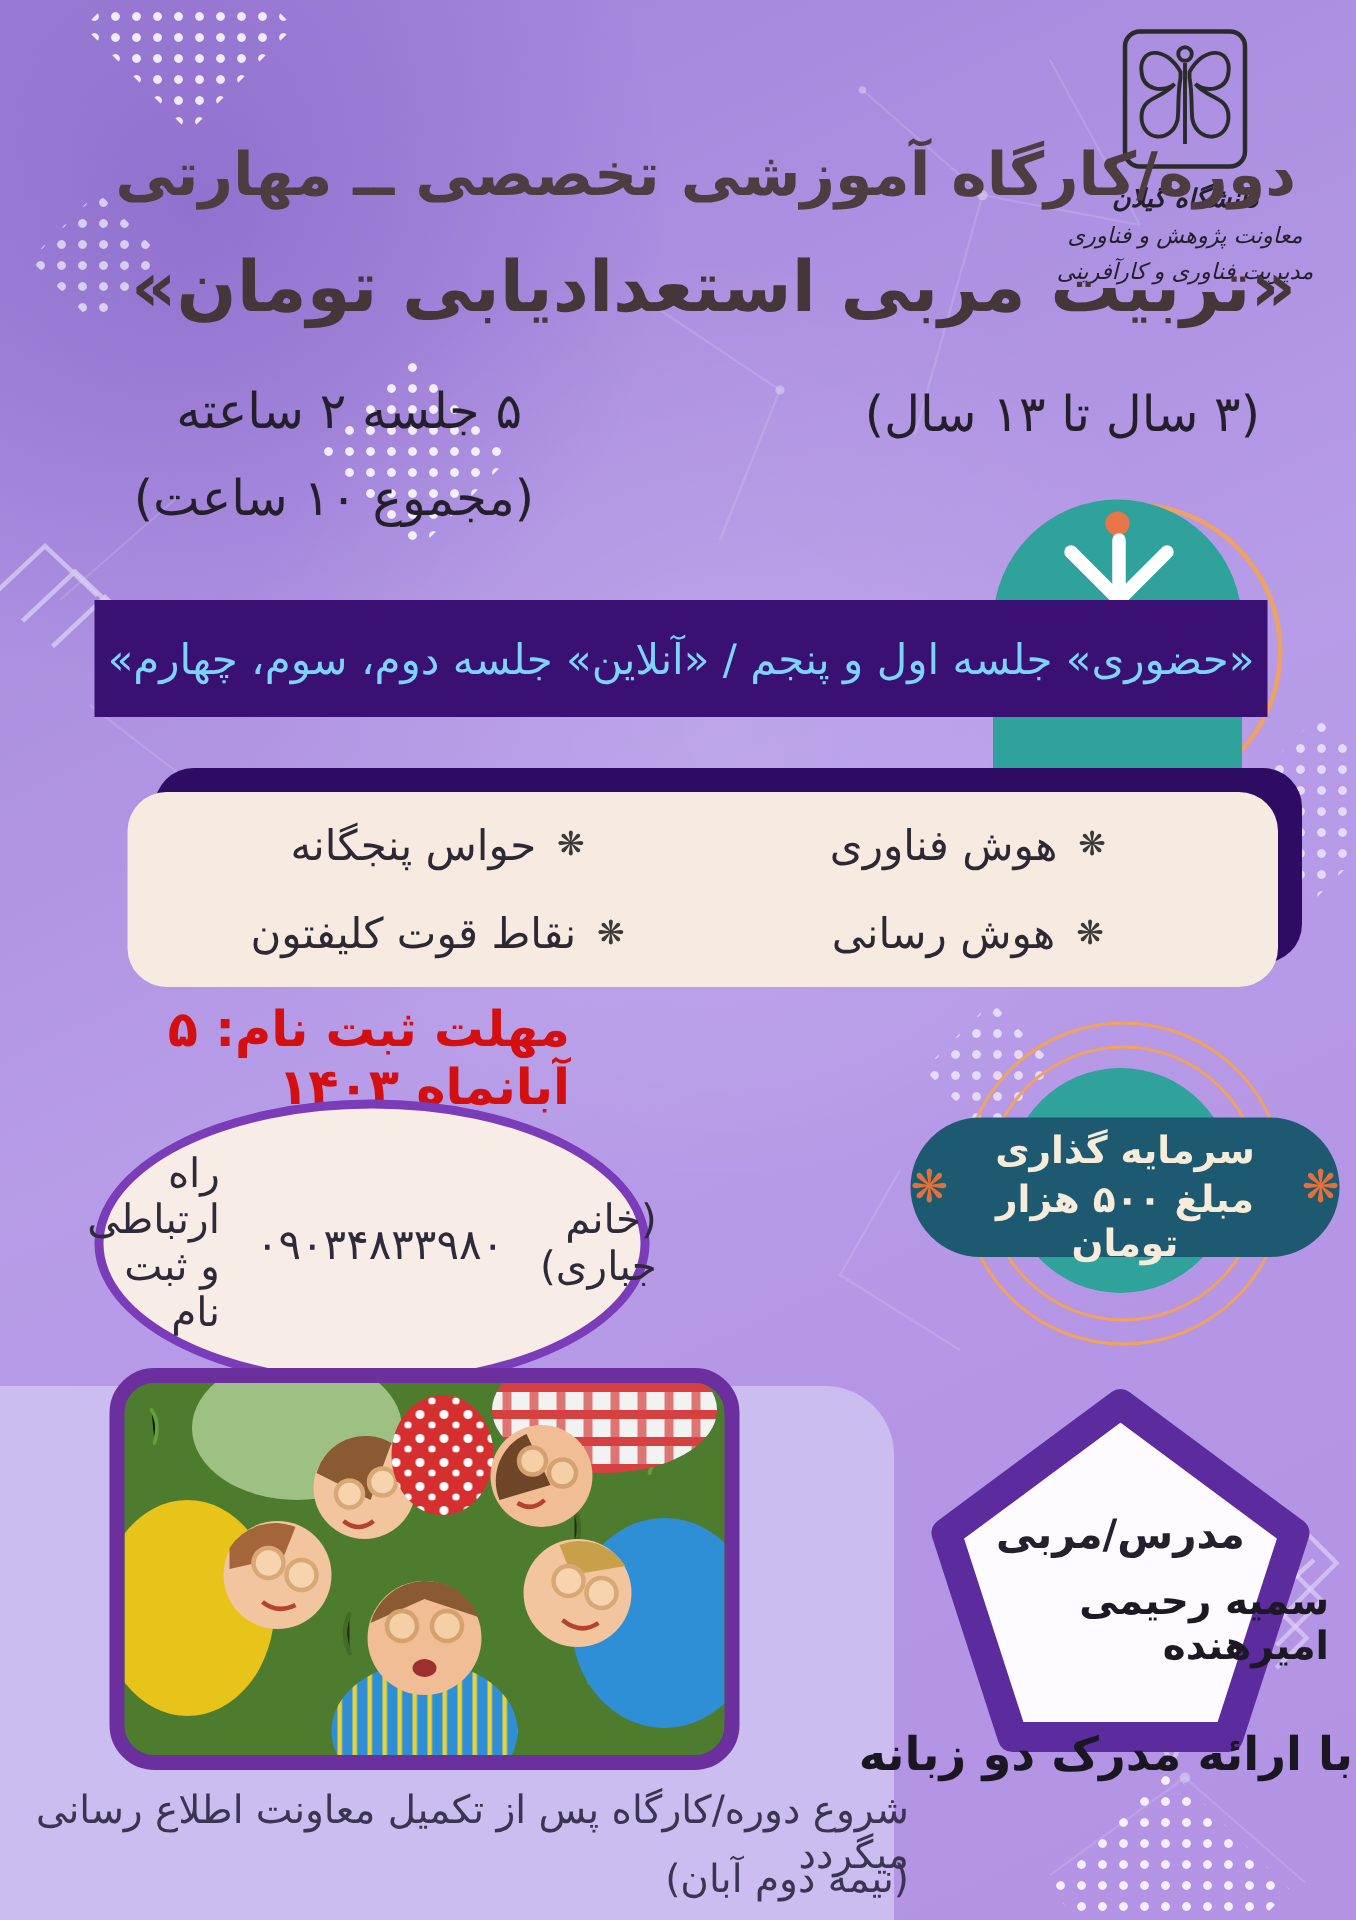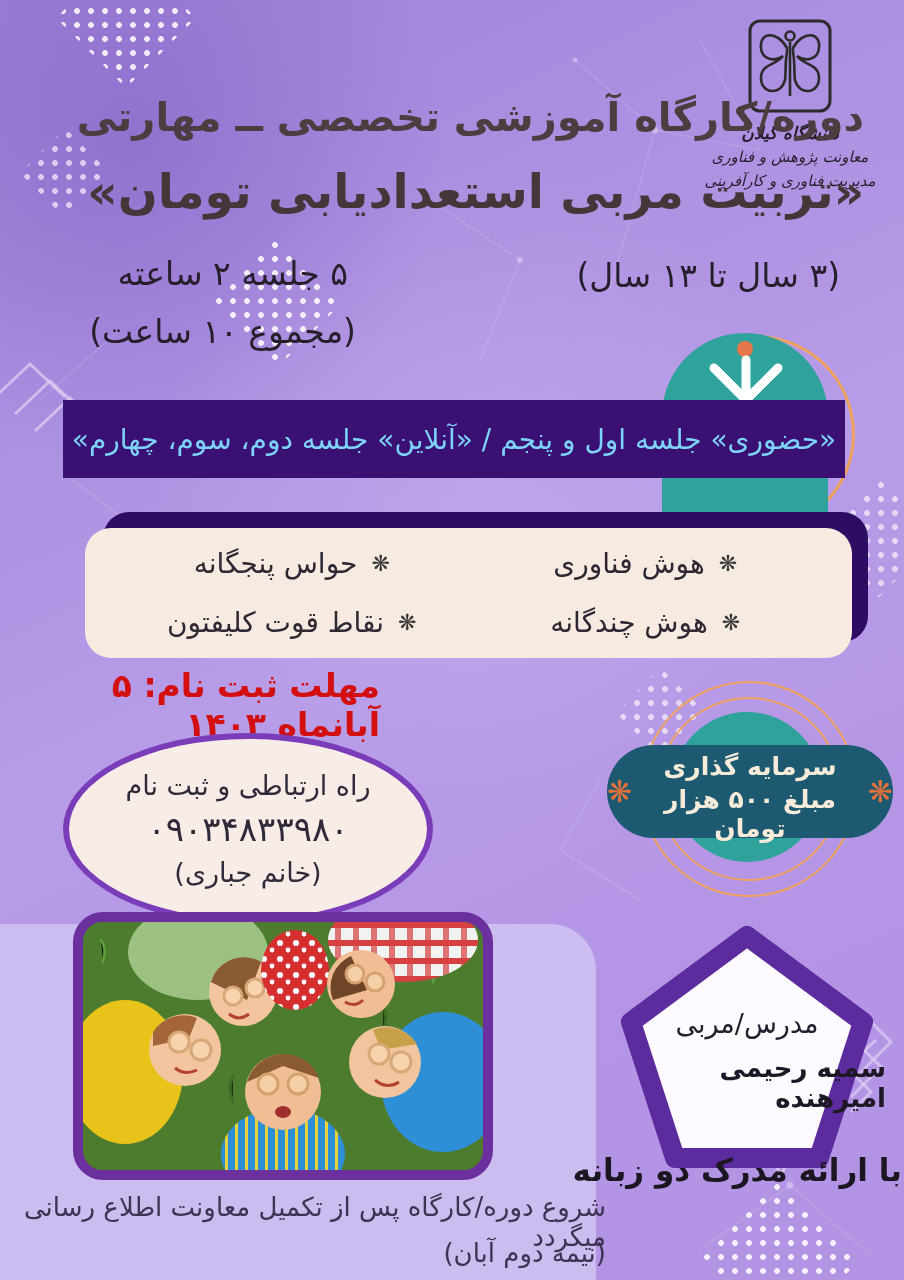--- a/index.html
+++ b/index.html
@@ -26,44 +26,44 @@
   .sess2{left:16px;top:312px;width:340px;font-size:33px;color:#241f2b;}
   .banner{left:63px;top:400px;width:782px;height:78px;background:#3a1173;display:flex;align-items:center;justify-content:center;
     font-size:28px;color:#7dd3fc;}
   .shadowbox{left:103px;top:512px;width:765px;height:130px;background:#2e0c64;border-radius:26px;}
   .creambox{left:85px;top:528px;width:767px;height:130px;background:#f7eae1;border-radius:26px;
     display:grid;grid-template-columns:1fr 1fr;direction:rtl;align-items:center;padding:6px 30px;box-sizing:border-box;}
   .topic{display:flex;align-items:center;gap:14px;font-size:28px;color:#2d2833;direction:rtl;justify-content:center;}
   .topic .bullet{font-size:22px;color:#3a3a3a;}
   .deadline{left:70px;top:666px;width:310px;font-size:33px;font-weight:bold;color:#d30f0f;}
   .oval{left:63px;top:733px;width:358px;height:180px;background:#f8ece7;border:6px solid #7a3cb8;border-radius:50%;
-    display:flex;flex-direction:column;align-items:center;justify-content:center;gap:8px;color:#2f2a3a;}
+    display:flex;flex-direction:row;align-items:center;justify-content:center;gap:24px;color:#2f2a3a;}
   .oval .l1{font-size:27px;}
-  .oval .phone{font-size:34px;letter-spacing:6px;}
+  .oval .phone{font-size:28px;letter-spacing:6px;}
   .oval .l3{font-size:27px;}
   
   .capsule{left:662px;top:333px;width:166px;height:300px;background:#2ea29b;border-radius:83px;}
   .ring{left:657px;top:335px;width:192px;height:192px;border:3px solid #f0a35f;border-radius:50%;}
   .odot{left:737px;top:341px;width:16px;height:16px;border-radius:50%;background:#e8764a;}
   
   .inv-circle{left:672px;top:712px;width:150px;height:150px;border-radius:50%;background:#2ea29b;}
   .inv-ring1{left:657px;top:697px;width:180px;height:180px;border:2.5px solid #f0a35f;border-radius:50%;}
   .inv-ring2{left:641px;top:681px;width:212px;height:212px;border:2.5px solid #f0a35f;border-radius:50%;}
   .inv-pill{left:607px;top:745px;width:286px;height:93px;background:#1d5a72;border-radius:47px;
     display:flex;align-items:center;justify-content:center;gap:10px;}
   .inv-pill .txt{display:flex;flex-direction:column;gap:4px;color:#f7ecd9;font-weight:bold;direction:rtl;text-align:center;}
   .inv-pill .t1{font-size:25px;margin-top:12px;}
   .inv-pill .t2{font-size:25px;}
   .inv-pill .star{color:#e2703a;font-size:30px;}
   
   .photo{left:73px;top:912px;width:400px;height:248px;border:10px solid #6b2f9e;border-radius:30px;overflow:hidden;background:#4d7c2e;}
   
   .penta-wrap{left:608px;top:918px;width:278px;height:286px;}
   .penta-text{left:608px;top:1008px;width:278px;display:flex;flex-direction:column;gap:14px;align-items:center;}
-  .penta-text .role{font-size:27px;color:#24202c;}
+  .penta-text .role{font-size:27px;color:#24202c;font-weight:bold;}
   .penta-text .name{font-size:26px;font-weight:bold;color:#1c1824;}
   .cert{left:552px;top:1152px;width:350px;font-size:31px;font-weight:bold;color:#1a1722;}
   .footer1{left:16px;top:1192px;width:590px;font-size:26px;color:#3c3452;}
   .footer2{left:16px;top:1238px;width:590px;font-size:26px;color:#3c3452;}
   
   .logo-block{left:690px;top:18px;width:200px;display:flex;flex-direction:column;align-items:center;}
   .logo-lines{margin-top:6px;direction:rtl;text-align:center;color:#241f2b;font-style:italic;line-height:1.55;font-size:15px;}
   .chev{opacity:.55;}
   .constellation{opacity:.8;}
 </style>
@@ -170,21 +170,21 @@
     <div class="topic">
       <span class="bullet">❋</span>
       <span>هوش فناوری</span>
     </div>
     <div class="topic">
       <span class="bullet">❋</span>
       <span>حواس پنجگانه</span>
     </div>
     <div class="topic">
       <span class="bullet">❋</span>
-      <span>هوش چندگانه</span>
+      <span>هوش رسانی</span>
     </div>
     <div class="topic">
       <span class="bullet">❋</span>
       <span>نقاط قوت کلیفتون</span>
     </div>
   </div>
 
   <div class="abs fa deadline">مهلت ثبت نام: ۵ آبانماه ۱۴۰۳</div>
 
   <div class="abs oval">

